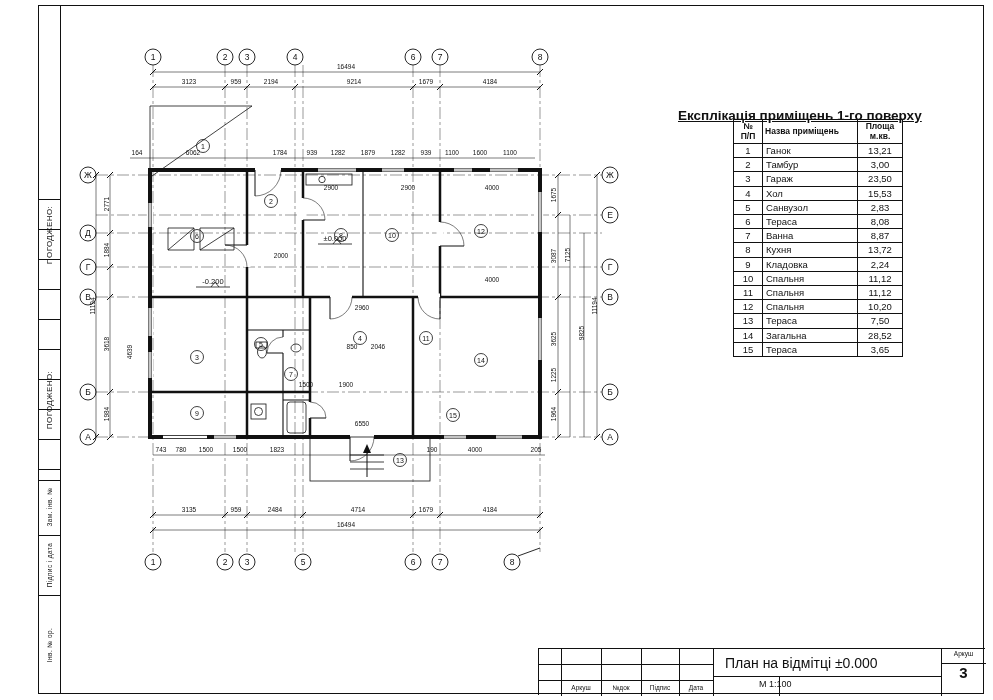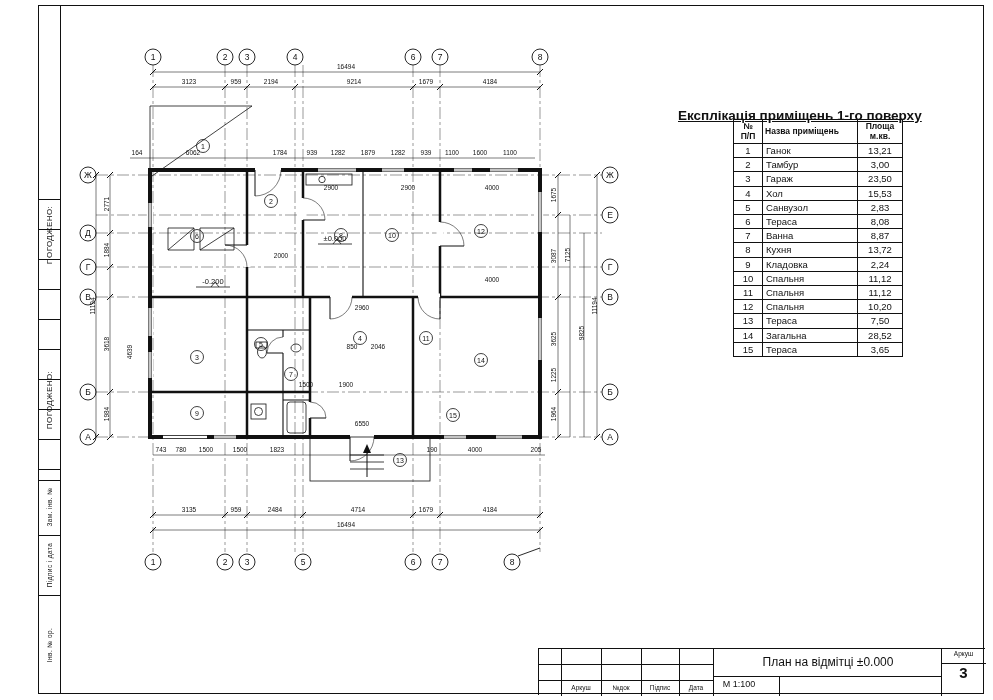--- a/index.html
+++ b/index.html
@@ -20,22 +20,22 @@
   .exp-table th,.exp-table td{border:1px solid #111;padding:0 3px;line-height:13.2px;}
   .exp-table th{font-size:8.5px;line-height:9.5px;padding:2px 2px;font-weight:bold;text-align:center;}
   .exp-table .c-num{width:22px;text-align:center;}
   .exp-table .c-name{width:88px;text-align:left;}
   .exp-table .c-area{width:38px;text-align:center;}
   .total-area{left:697px;top:447px;width:268px;text-align:center;font-size:13px;}
   .tblock{left:538px;top:648px;width:447px;height:47px;border-top:1.6px solid #111;
           border-left:1.6px solid #111;box-sizing:border-box;}
   .tb-line{position:absolute;background:#111;}
   .tb-lbl{position:absolute;font-size:6.5px;text-align:center;line-height:12px;}
-  .tb-title{position:absolute;left:176px;top:6px;width:226px;text-align:center;font-size:12px;}
-  .tb-scale{position:absolute;left:168px;top:30px;width:64px;text-align:center;font-size:9px;}
+  .tb-title{position:absolute;left:176px;top:6px;width:226px;text-align:left;font-size:14px;padding-left:10px;}
+  .tb-scale{position:absolute;left:176px;top:30px;width:64px;font-size:9px;padding-left:44px;}
   .tb-sheetlbl{position:absolute;left:404px;top:1px;width:41px;text-align:center;font-size:6.5px;}
   .tb-sheetnum{position:absolute;left:404px;top:15px;width:41px;text-align:center;
                font-size:15px;font-weight:bold;}
   svg text{font-family:"Liberation Sans",sans-serif;fill:#111;}
   .dim{font-size:6.5px;}
   .axl{font-size:8.5px;}
   .rnum{font-size:7px;}
   .elev{font-size:7.5px;}
   .wf{fill:#fff;stroke:none;}
   .wl{stroke:#111;stroke-width:.8;fill:none;}

